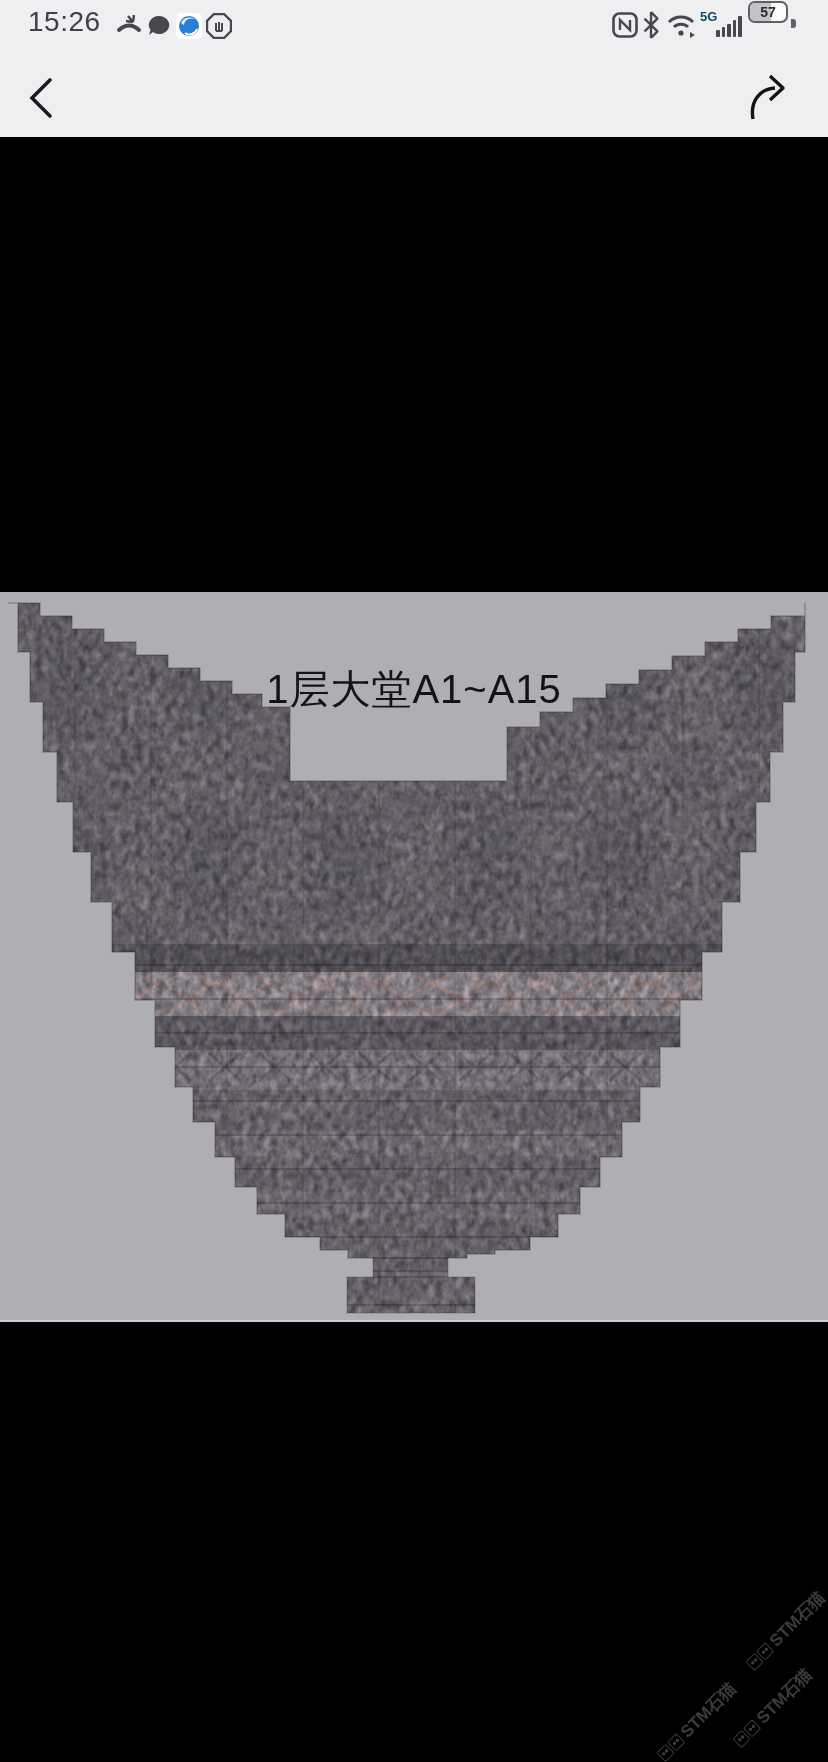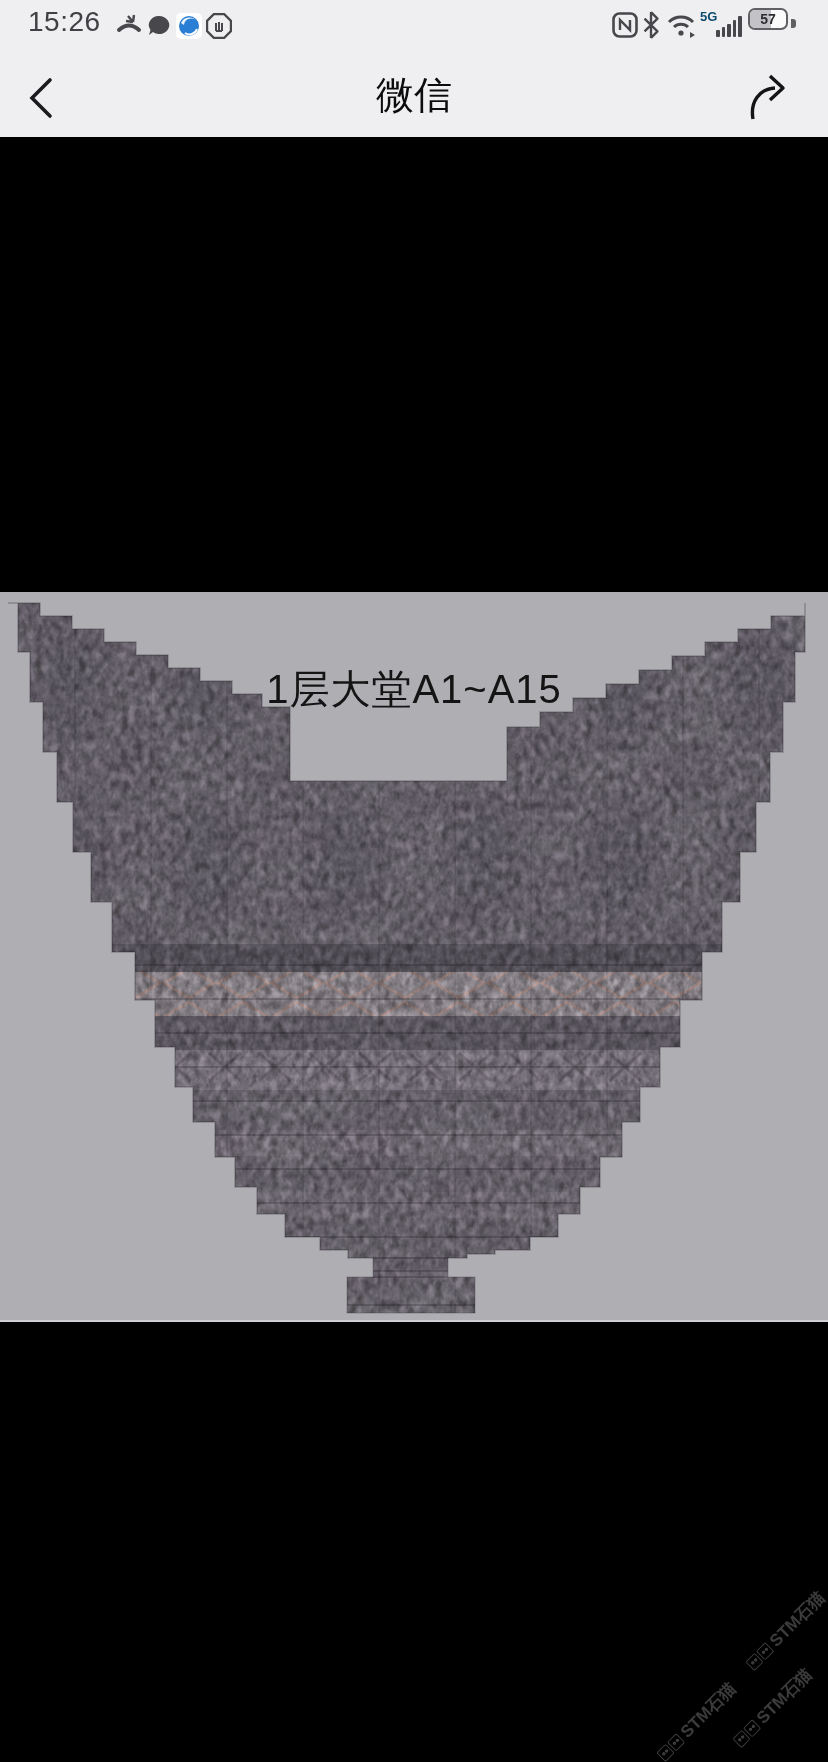--- a/index.html
+++ b/index.html
@@ -8,21 +8,21 @@
 
   
   .header{position:absolute;left:0;top:0;width:828px;height:137px;background:#efeff1;}
   .status-bar{position:absolute;left:0;top:0;width:828px;height:48px;}
   .time{position:absolute;left:28px;top:6px;font-size:28px;color:#404045;letter-spacing:.5px;}
   .sicon{position:absolute;top:13px;width:26px;height:26px;color:#48484c;}
   .sicon svg{display:block;width:100%;height:100%;}
   .net-label{position:absolute;left:700px;top:9px;font-size:13px;font-weight:bold;color:#0c4a6e;}
   .sigbars{position:absolute;left:716px;top:13px;width:28px;height:24px;display:flex;align-items:flex-end;gap:2px;}
   .sigbars i{display:block;width:3.5px;background:#48484c;border-radius:1px;}
-  .battery{position:absolute;left:748px;top:8px;width:40px;height:22px;border:2.5px solid #5f5f64;
+  .battery{position:absolute;left:748px;top:1px;width:40px;height:22px;border:2.5px solid #5f5f64;
            border-radius:7px;box-sizing:border-box;background:#fbfbfc;overflow:hidden;}
   .battery .fill{position:absolute;left:0;top:0;height:100%;width:57%;background:#c2c2c7;}
   .battery .pct{position:absolute;left:0;top:0;width:100%;height:100%;display:flex;align-items:center;
                 justify-content:center;font-size:14px;color:#2e2e32;font-weight:bold;}
   .battery-tip{position:absolute;left:791px;top:19px;width:5px;height:9px;border-radius:0 3px 3px 0;background:#5f5f64;}
 
   .nav-bar{position:absolute;left:0;top:48px;width:828px;height:89px;}
   .back-btn{position:absolute;left:22px;top:26px;width:40px;height:48px;cursor:pointer;}
   .nav-title{position:absolute;left:0;top:22px;width:828px;text-align:center;font-size:38px;
              color:#0c0c0e;font-weight:500;}
@@ -118,21 +118,20 @@
       </span>
       <span class="battery-tip"></span>
     </div>
 
     <div class="nav-bar">
       <div class="back-btn">
         <svg viewBox="0 0 40 48">
             <path d="M28 6 L10 24 L28 42" fill="none" stroke="#1b1b1f" stroke-width="3.6" stroke-linecap="round"></path>
           </svg>
       </div>
-      <div class="nav-title">微信</div>
       <div class="share-btn">
         <svg viewBox="0 0 50 52">
             <path d="M9 47 C6 30 15 17 31 16" fill="none" stroke="#141414" stroke-width="3.4"></path>
             <path d="M26 4 L39 16 L26 28" fill="none" stroke="#141414" stroke-width="3.4" stroke-linejoin="round"></path>
           </svg>
       </div>
     </div>
   </div>
 
   <div class="viewer">

